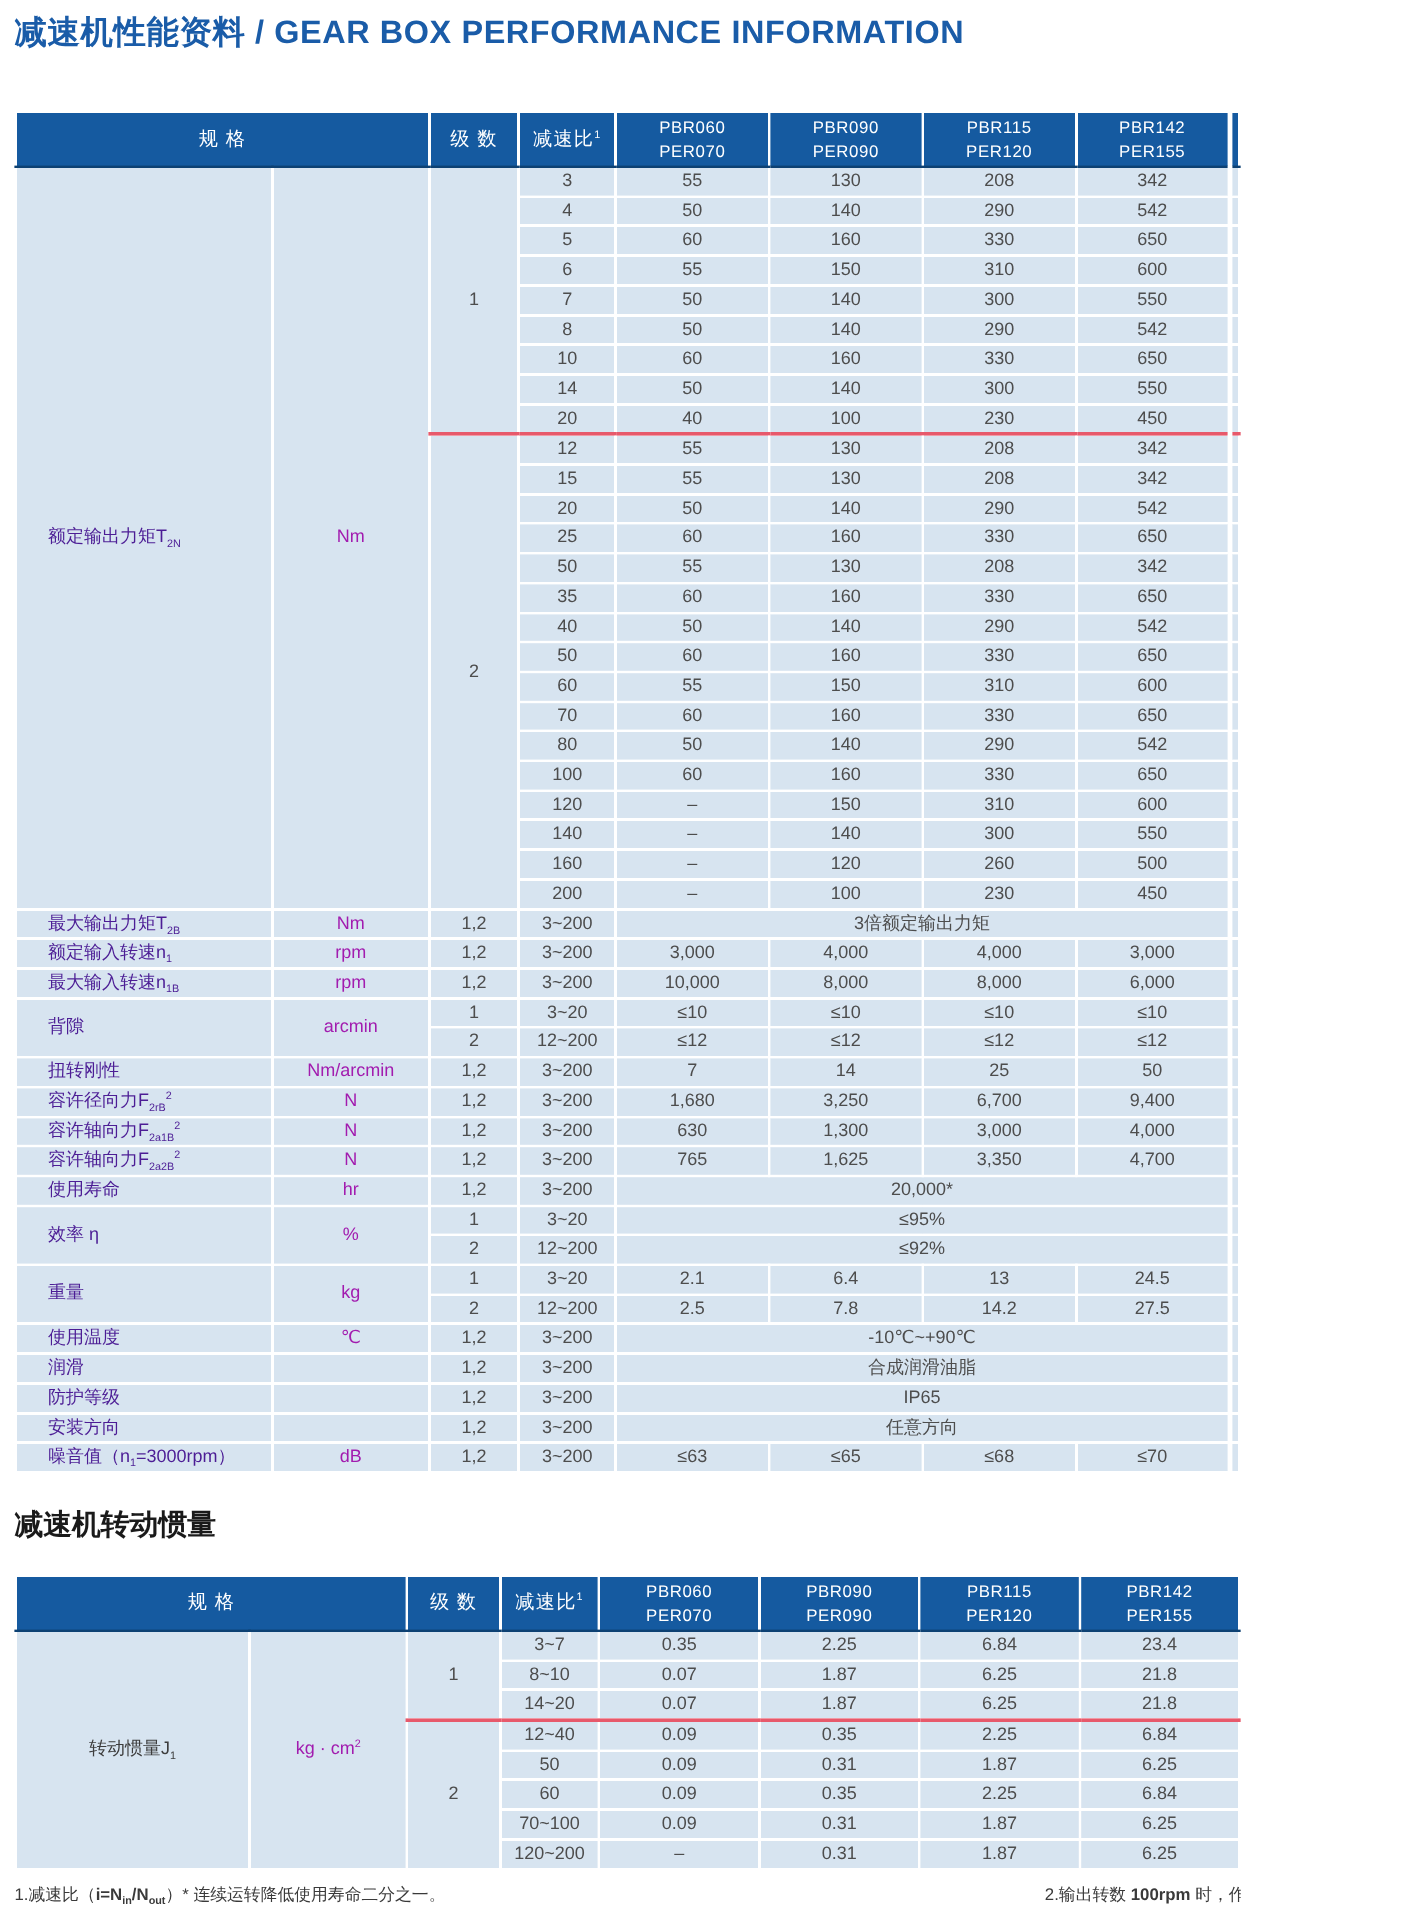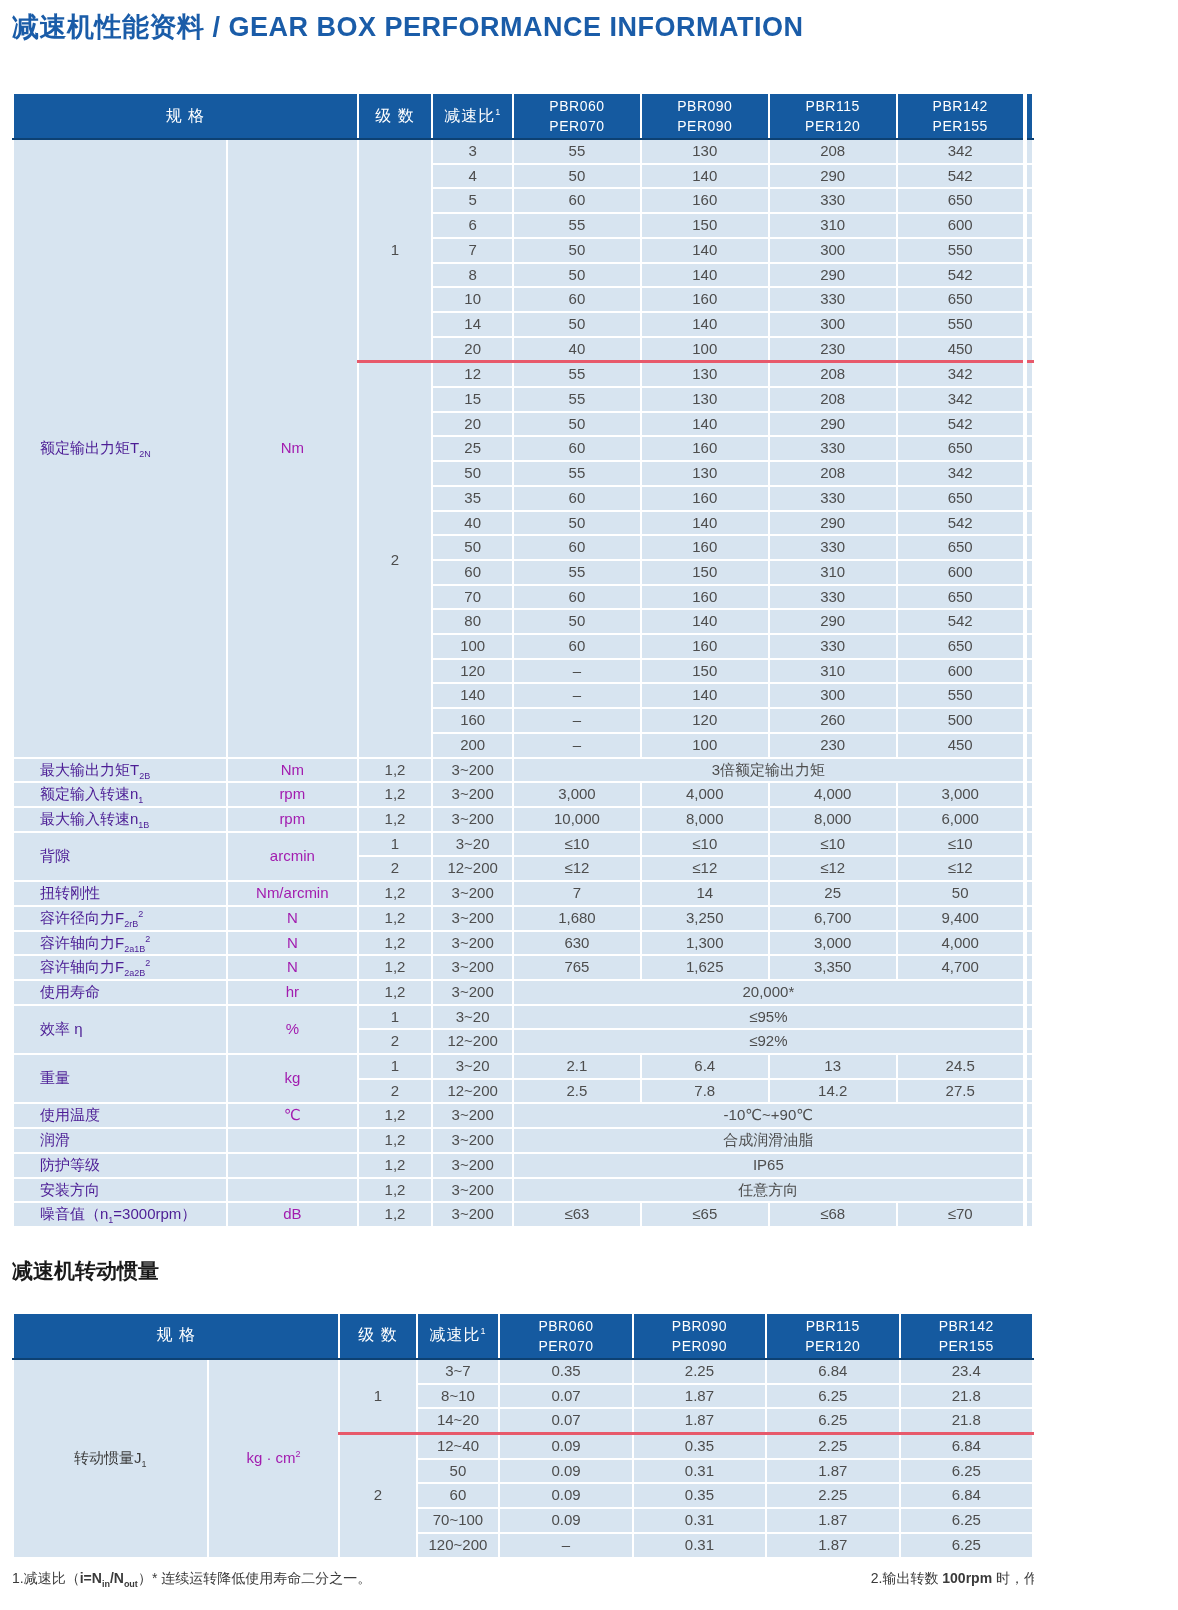--- a/index.html
+++ b/index.html
@@ -55,21 +55,21 @@
   }
   table.spec td.label-center{color:#3D3D3D;}
   table.spec td.unit-cell{color:#a21caf;}
   table.spec td.red-top{border-top:3px solid var(--red-line,#E7596B);text-align:center;}
   table.spec td.sliver-cell{border-left:4px solid #fff;}
   table.spec thead th.sliver-head{border-left:4px solid #fff;}
   sub{font-size:9px;line-height:0;}
   sup{font-size:9px;line-height:0;}
   .section-title{
     margin:30px 0 0 12px;
-    font-size:21px;
+    font-size:24px;
     font-weight:700;
     color:#1a1a1a;
     line-height:26px;
   }
   .inertia-table-wrap{margin:28px 0 0 12px;}
   .footnotes{
     display:flex;
     justify-content:space-between;
     align-items:flex-start;
     margin:9px 0 0 12px;

